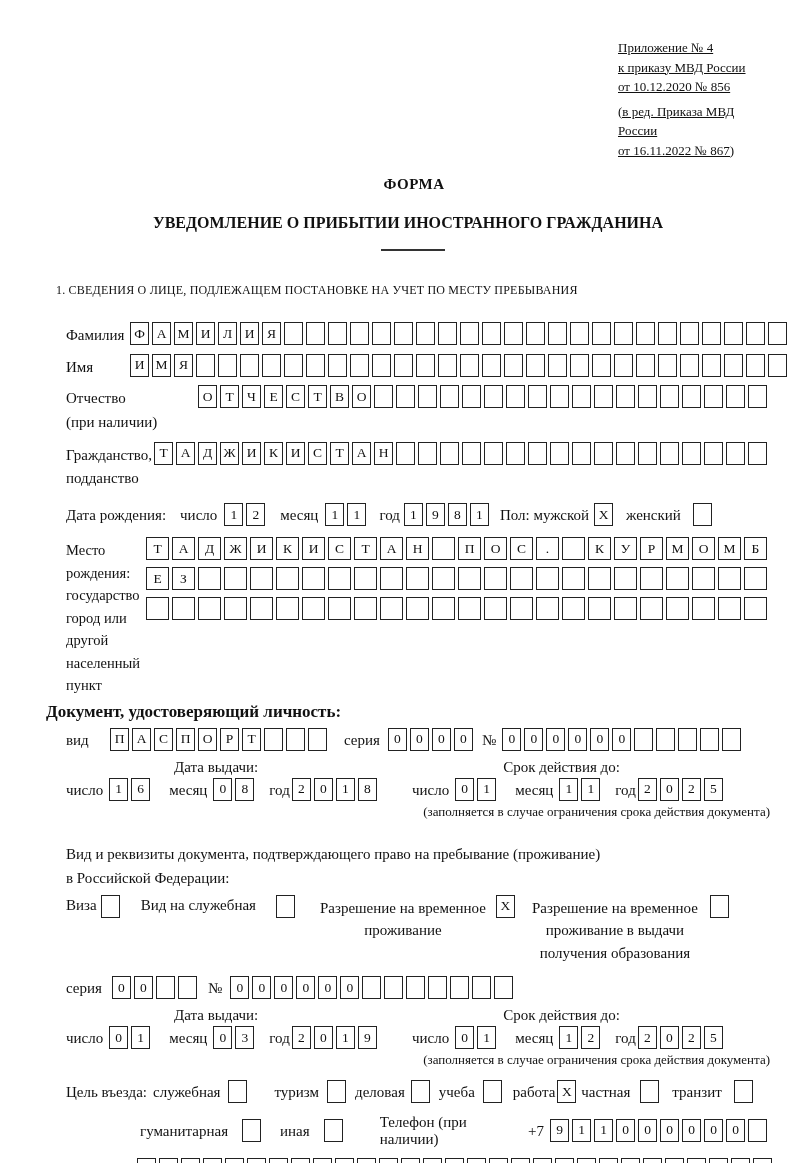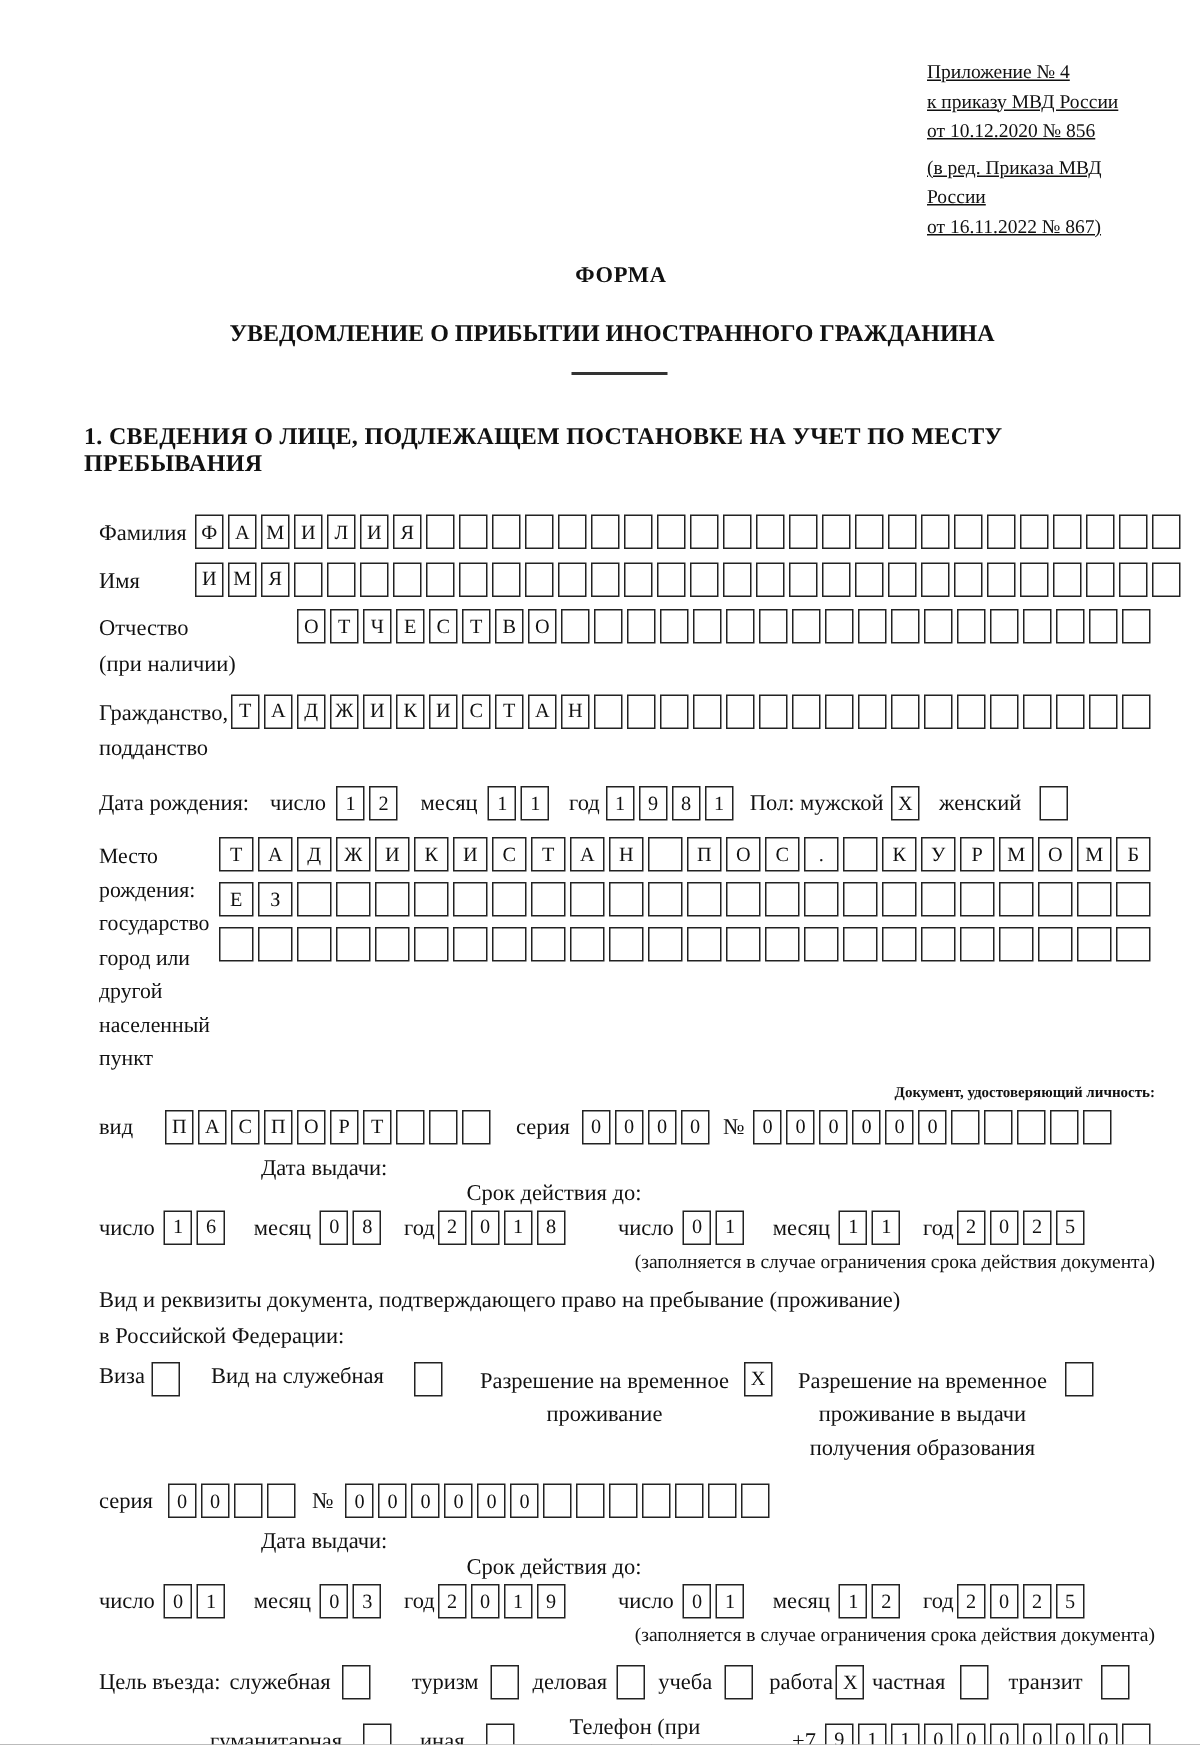--- a/index.html
+++ b/index.html
@@ -8,43 +8,43 @@
     width: 800px; height: 1163px; margin: 0 auto; background: #ffffff;
     font-family: "Liberation Serif", "DejaVu Serif", serif;
     color: #111; font-size: 15px; position: relative; overflow: hidden;
     padding: 38px 30px 0 66px;
   }
   .doc-header { margin-left: 552px; font-size: 13px; line-height: 1.5; text-decoration: underline; }
   .doc-header .sub { margin-top: 5px; }
   .forma { text-align: center; margin-right: 8px; font-weight: bold; margin-top: 16px; font-size: 15px; letter-spacing: .5px; }
   .title { text-align: center; font-weight: bold; font-size: 16px; margin-top: 18px; line-height: 1.45; margin-left: -20px; }
   .uline { display: inline-block; width: 64px; border-bottom: 2px solid #333; margin-left: 10px; vertical-align: baseline; }
-  .sec1 { font-weight: bold; font-size: 16px; margin-top: 26px; margin-left: -10px; letter-spacing: .2px; }
+  .sec1 { font-weight: normal; font-size: 12px; margin-top: 26px; margin-left: -10px; letter-spacing: .2px; }
 
   .row { display: flex; align-items: flex-start; }
   .lbl { flex: none; line-height: 1.5; padding-top: 2px; }
   .lbl2 { line-height: 1.55; padding-top: 2px; }
   .boxes { display: inline-flex; flex: none; }
   .cbox {
     width: 19px; height: 23px; flex: none; margin-right: 3px;
     border: 1.7px solid #222; display: inline-flex; align-items: center;
     justify-content: center; font-size: 13.5px; background: #fff;
   }
   .wide .cbox { width: 23px; }
   .stack { display: flex; flex-direction: column; gap: 7px; }
 
   .dlabel { padding-top: 2px; }
   .dgroup { display: inline-flex; align-items: flex-start; }
   .dgroup .dlabel { margin-right: 6px; }
   .gap16 { margin-left: 16px; }
   .gap12 { margin-left: 12px; }
 
-  .center-bold { text-align: right; font-weight: bold; margin-left: -20px; font-size: 10px; }
+  .center-bold { text-align: left; font-weight: bold; margin-left: -20px; font-size: 17px; }
   .note { font-size: 13px; text-align: right; margin-right: 0px; }
-  .titles-row { display: flex; font-size: 15px; flex-direction: column; }
+  .titles-row { display: flex; font-size: 15px; }
   .opt-label { text-align: center; line-height: 1.5; padding-top: 2px; }
 </style>
 </head>
 <body>
 
 <div class="page">
 
   <div class="doc-header">
     <div>Приложение № 4</div>
     <div>к приказу МВД России</div>
@@ -401,21 +401,21 @@
       <span class="boxes">
           <span class="cbox">2</span>
           <span class="cbox">0</span>
           <span class="cbox">2</span>
           <span class="cbox">5</span>
         </span>
     </span>
   </div>
   <div class="note" style="margin-top:3px">(заполняется в случае ограничения срока действия документа)</div>
 
-  <div style="margin-top:10px">Вид и реквизиты документа, подтверждающего право на пребывание (проживание)</div>
+  <div style="margin-top:26px">Вид и реквизиты документа, подтверждающего право на пребывание (проживание)</div>
   <div style="margin-top:7px">в Российской Федерации:</div>
 
   <div class="row" style="margin-top:8px">
     <span class="dlabel">Виза</span>
     <span class="boxes" style="margin-left:4px">
         <span class="cbox"></span>
       </span>
     <span class="dlabel" style="margin-left:18px">Вид на служебная</span>
     <span class="boxes" style="margin-left:20px">
         <span class="cbox"></span>

